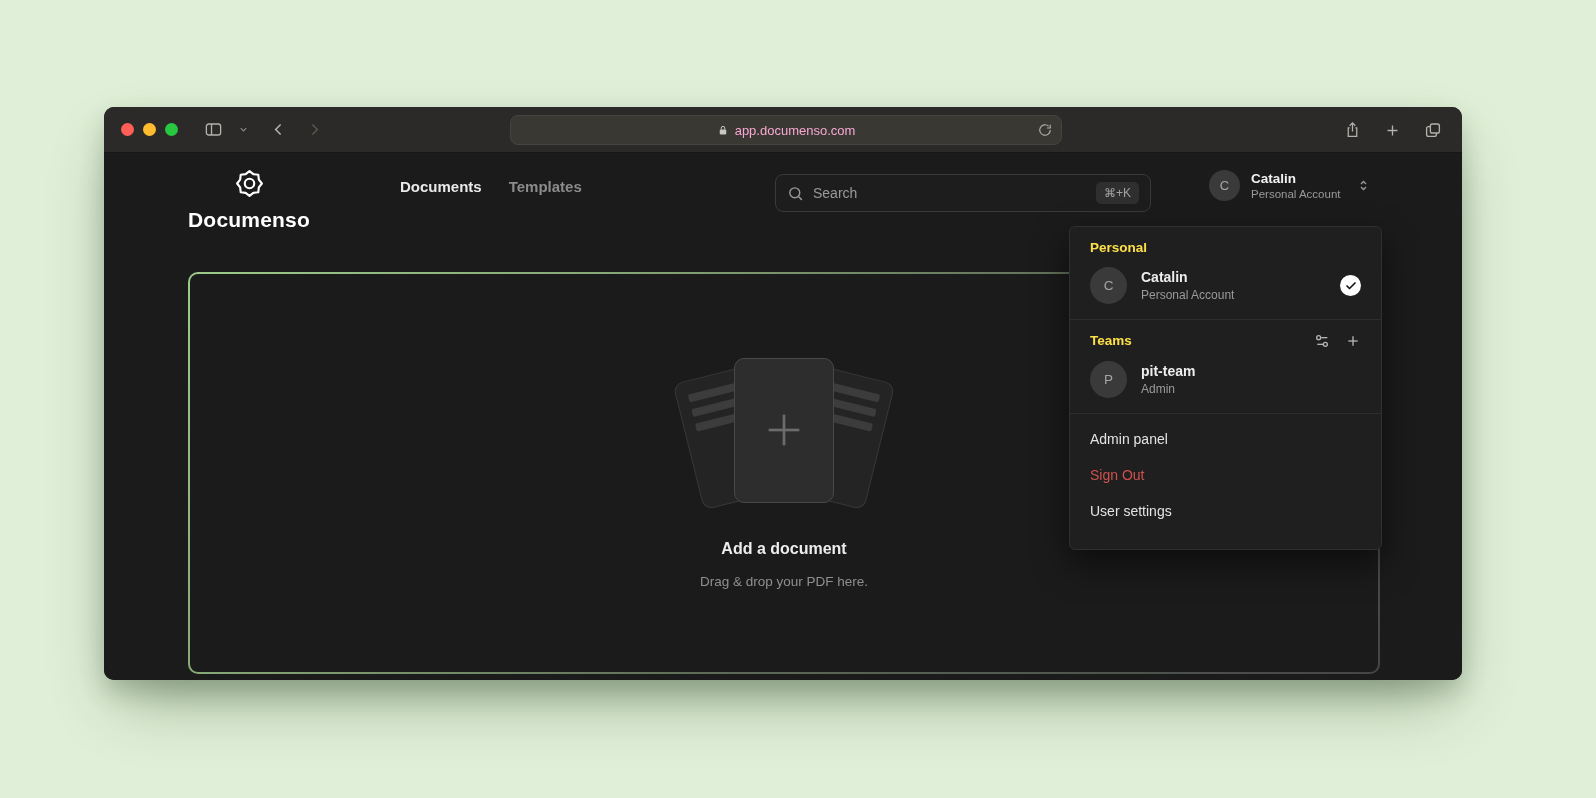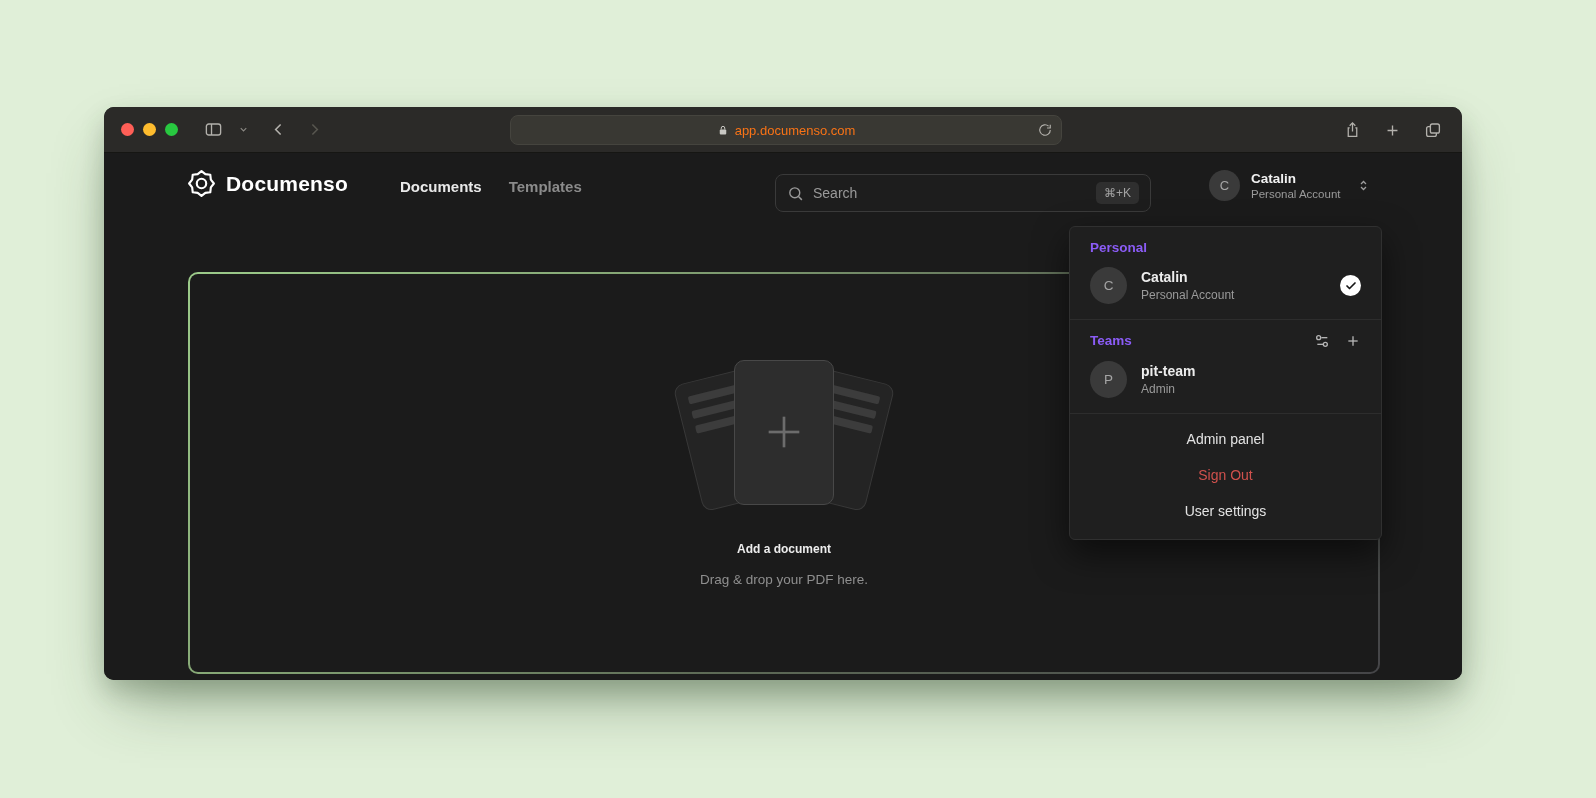--- a/index.html
+++ b/index.html
@@ -26,30 +26,30 @@
   .traffic { display:flex; gap:9px; margin-left:17px; }
   .light { width:13px; height:13px; border-radius:50%; }
   .tb-ic { color:#b3b1ac; display:flex; align-items:center; justify-content:center; }
   .tb-ic.dim { color:#57564f; }
   .tb-ic.small { color:#8b8984; }
   .tb-left { display:flex; align-items:center; gap:15px; margin-left:26px; }
   .urlbar {
     position:absolute; left:406px; top:8px; width:552px; height:30px;
     background:#393833; border:1px solid #45443e; border-radius:8px;
     display:flex; align-items:center; justify-content:center; gap:6px;
-    color:#f97316; font-size:13px;
+    color:#f9a8d4; font-size:13px;
   }
   .urlbar .lock { color:#c9c8c3; display:flex; }
   .urlbar .reload { position:absolute; right:9px; color:#b3b1ac; display:flex; }
   .tb-right { position:absolute; right:20px; top:0; height:46px; display:flex; align-items:center; gap:23px; color:#b3b1ac; }
 
   
   .content { position:absolute; top:47px; left:0; right:0; bottom:0; background:#1b1b1b; }
 
-  .brand { position:absolute; left:84px; top:16px; display:flex; align-items:center; gap:11px; color:#fff; }
+  .brand { position:absolute; left:84px; top:16px; display:flex; align-items:center; gap:11px; color:#fff;flex-direction:column; }
   .brand-name { font-size:21px; font-weight:bold; letter-spacing:.2px; }
   .nav { position:absolute; left:296px; top:0; height:64px; display:flex; align-items:center; gap:27px; font-size:15px; }
   .nav-item { text-decoration:none; cursor:pointer; }
   .nav-item.active { color:#e9e9e9; font-weight:bold;text-align:right; }
   .nav-item.inactive { color:#8b8b8b; font-weight:600;text-align:right; }
 
   .search {
     position:absolute; left:671px; top:20px; width:376px; height:38px;
     background:#1d1d1d; border:1px solid #3a3a3a; border-radius:8px;
     display:flex; align-items:center; gap:9px; padding:0 11px;
@@ -69,34 +69,34 @@
   .acct-name { font-size:13.5px; font-weight:bold; color:#f1f1f1; }
   .acct-sub { font-size:11.5px; color:#9a9a9a; margin-top:2px; }
   .chevrons { color:#9f9f9f; display:flex; margin-left:4px; }
 
   
   .dropdown {
     position:absolute; left:965px; top:72px; width:313px; z-index:30;
     background:#1f1f1f; border:1px solid #303030; border-radius:6px;
     box-shadow:0 14px 34px rgba(0,0,0,.55);
   }
-  .dd-label { font-size:13.5px; font-weight:bold; color:#8b5cf6; }
+  .dd-label { font-size:13.5px; font-weight:bold; color:#fde047; }
   .dd-section { padding:13px 20px 15px; }
   .dd-row { display:flex; align-items:center; gap:14px; margin-top:12px; cursor:pointer; }
   .dd-name { font-size:14px; font-weight:bold; color:#ededed; }
   .dd-sub { font-size:12px; color:#9a9a9a; margin-top:3px; }
   .dd-check {
     margin-left:auto; width:21px; height:21px; border-radius:50%;
     background:#fff; display:flex; align-items:center; justify-content:center;
   }
   .dd-div { height:1px; background:#2d2d2d; }
   .dd-teams-head { display:flex; align-items:flex-start; }
   .dd-teams-icons { margin-left:auto; display:flex; gap:15px; color:#b5b5b5; }
   .dd-teams-icons span { display:flex; cursor:pointer; }
-  .dd-menu { padding:7px 0 10px;text-align:center; }
+  .dd-menu { padding:7px 0 20px; }
   .dd-item { padding:10px 20px; font-size:14px; color:#e3e3e3; cursor:pointer; }
   .dd-item.danger { color:#d0514d; }
 
   
   .dz-wrap {
     position:absolute; left:84px; top:118px; width:1192px; height:402px;
     border-radius:10px; padding:2px;
     background:linear-gradient(135deg,#9ccb8a 0%, #87a977 26%, #5e6b57 58%, #454548 100%);
   }
   .dz {
@@ -107,21 +107,21 @@
   .card { position:absolute; border-radius:10px; }
   .card.side { width:92px; height:130px; top:13px; background:#242424; border:1px solid #383838; padding:13px 11px; }
   .card.left  { left:16px;  transform:rotate(-14deg); }
   .card.right { right:16px; transform:rotate(14deg); }
   .bar { height:8px; border-radius:2px; background:#3c3c3c; margin-bottom:7px; }
   .card.main {
     left:50%; top:0; transform:translateX(-50%);
     width:100px; height:145px; background:#2d2d2d; border:1px solid #484848;
     display:flex; align-items:center; justify-content:center; color:#6c6c6c;
   }
-  .dz-title { font-size:12px; font-weight:bold; color:#ededed; }
+  .dz-title { font-size:16px; font-weight:bold; color:#ededed; }
   .dz-sub { font-size:13.5px; color:#8f8f8f; margin-top:16px; }
 
   svg { display:block; }
 </style>
 </head>
 <body>
 
 <div class="window">
 
   <div class="toolbar">

